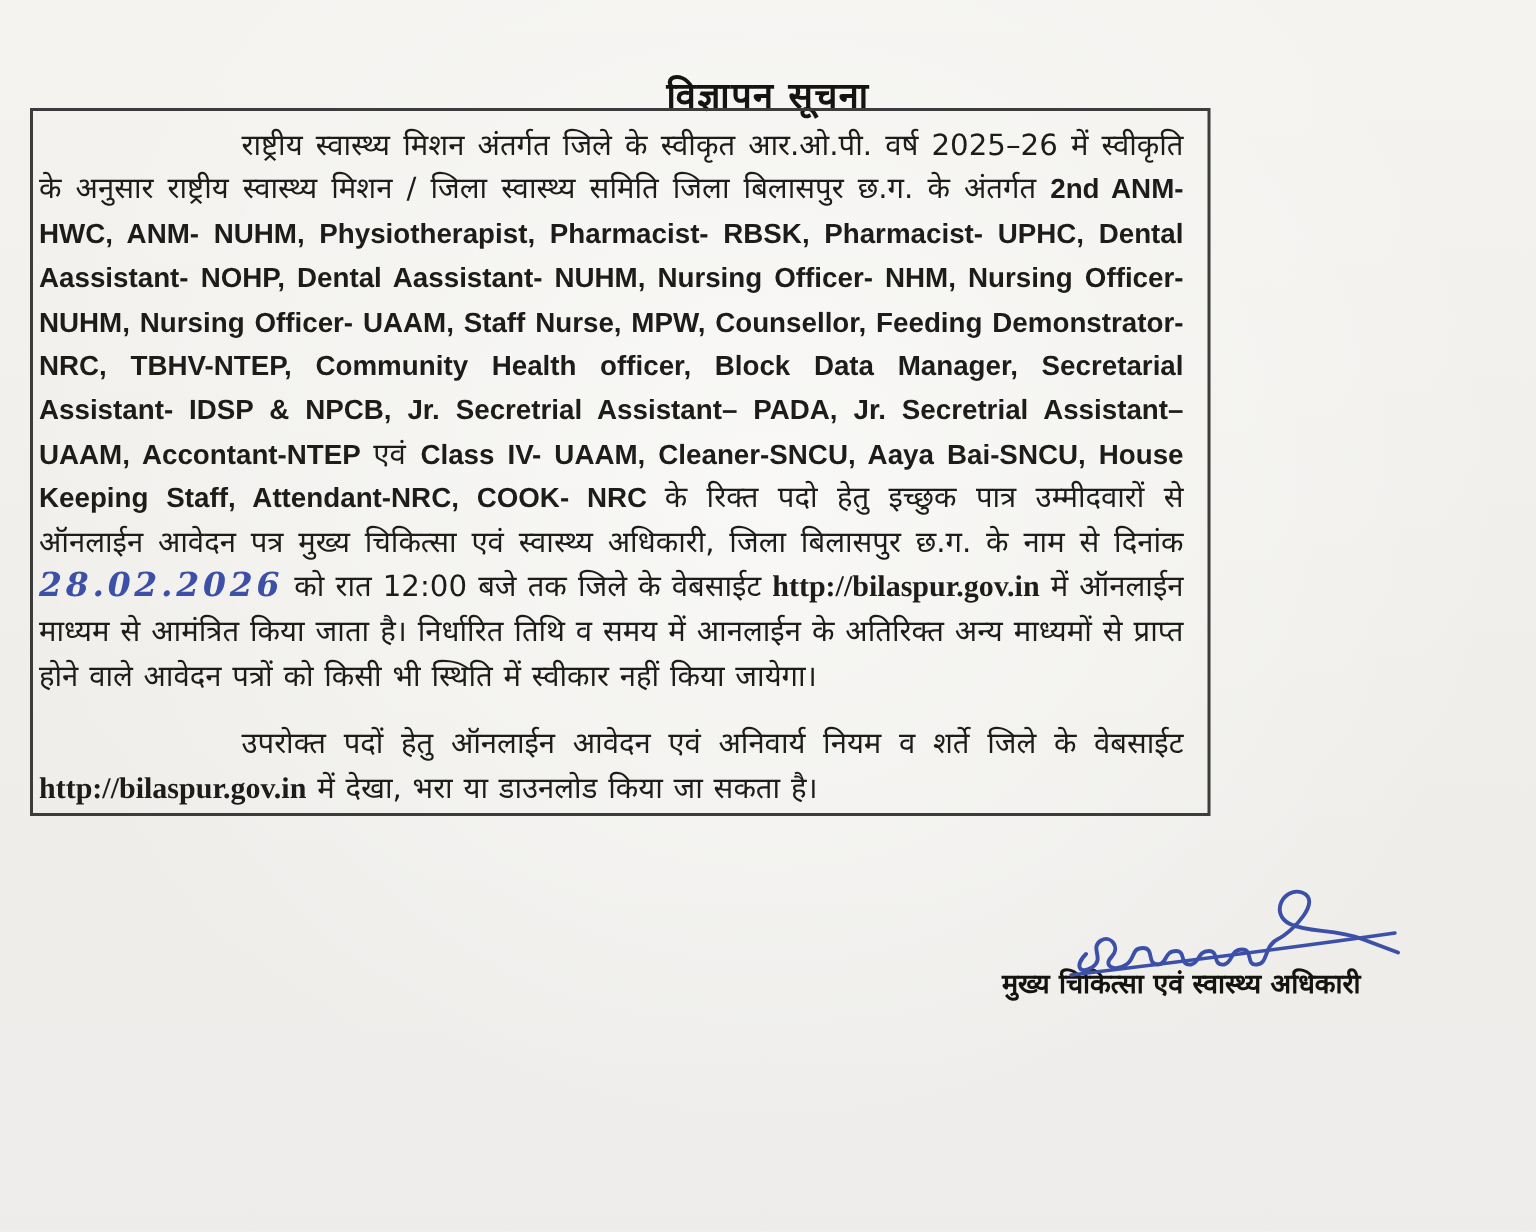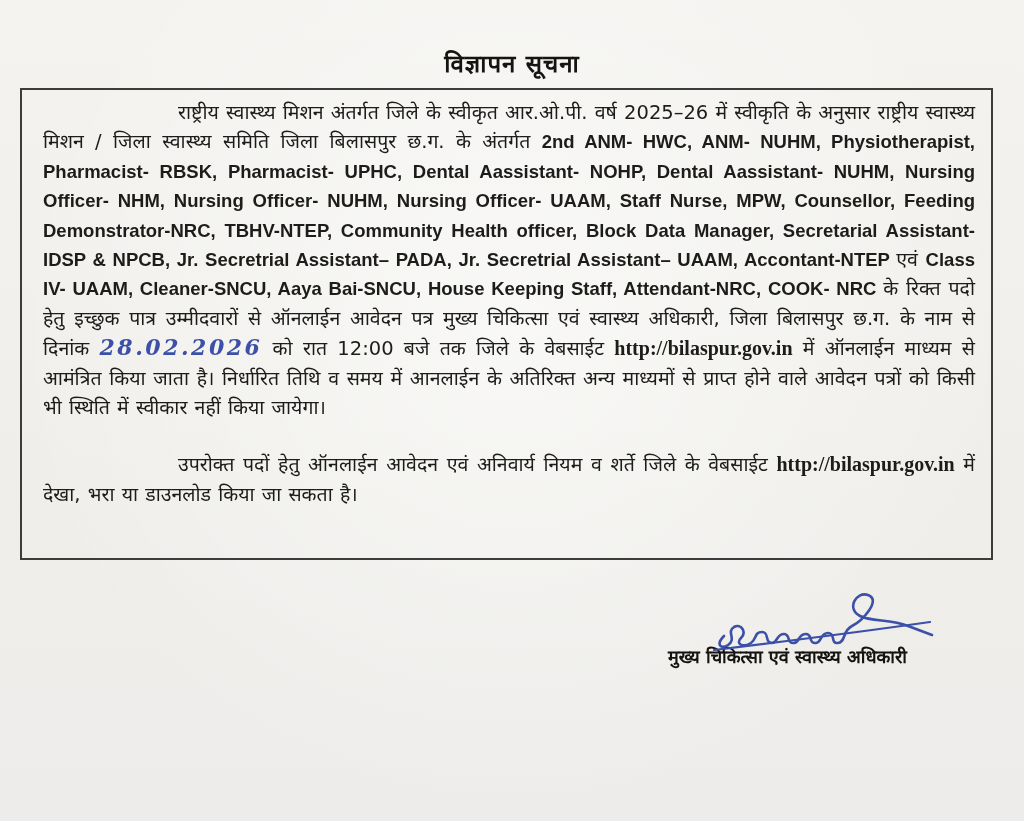--- a/index.html
+++ b/index.html
@@ -24,36 +24,36 @@
   .title{
     position:absolute;top:30px;left:0;right:0;
     text-align:center;
     font-size:24px;font-weight:700;
     letter-spacing:1px;
     color:#151412;
     margin-top:16px;
   }
   .notice-box{
     position:absolute;
-    left:20px;top:88px;
-    width:973px;height:472px;
+    left:20px;top:72px;
+    width:787px;height:472px;
     border:2.5px solid var(--border);
     box-sizing:border-box;
-    padding:8px 16px 0 21px;
+    padding:8px 16px 0 4px;
   }
   .para{
     font-size:19.5px;
     line-height:29.4px;
     text-align:justify;
     color:var(--ink);
     margin:0;
     word-spacing:1px;
   }
   .para-1{text-indent:135px;}
-  .para-2{text-indent:135px;margin-top:28px;}
+  .para-2{text-indent:135px;margin-top:16px;}
   .seg-hindi{font-family:"DejaVu Sans","Liberation Serif",serif;}
   .seg-latin{
     font-family:"Liberation Sans","DejaVu Sans",sans-serif;
     font-weight:700;
     font-size:18.5px;
   }
   .seg-url{
     font-family:"Liberation Serif","DejaVu Serif",serif;
     font-weight:700;
     font-size:20px;

